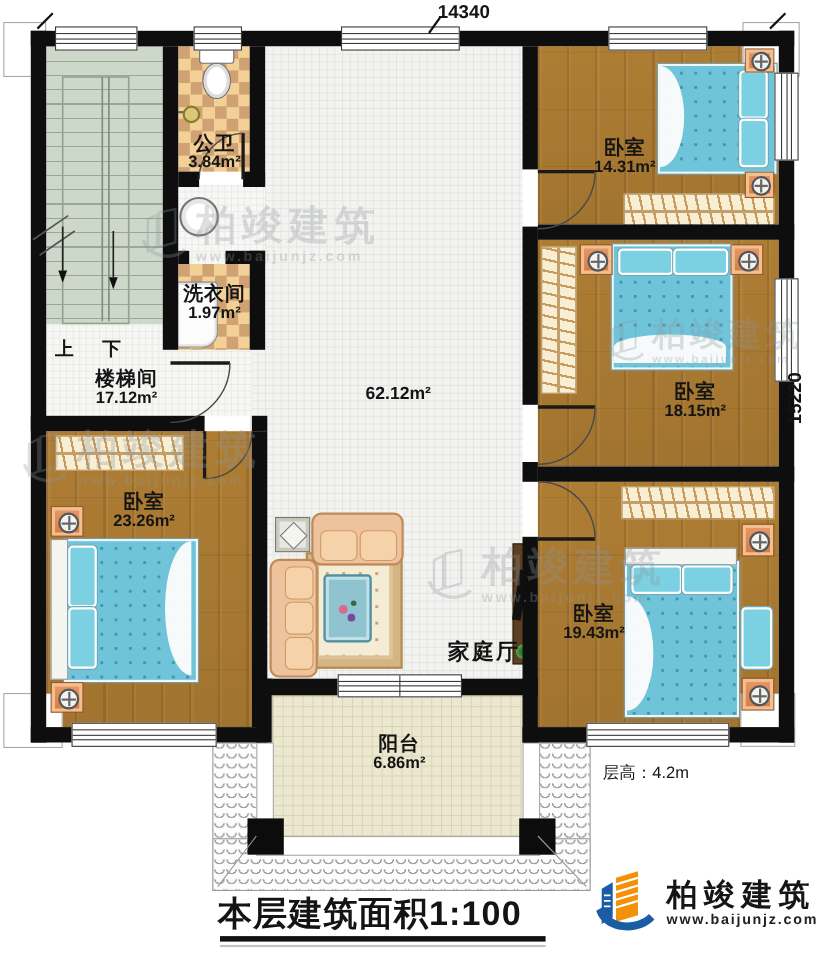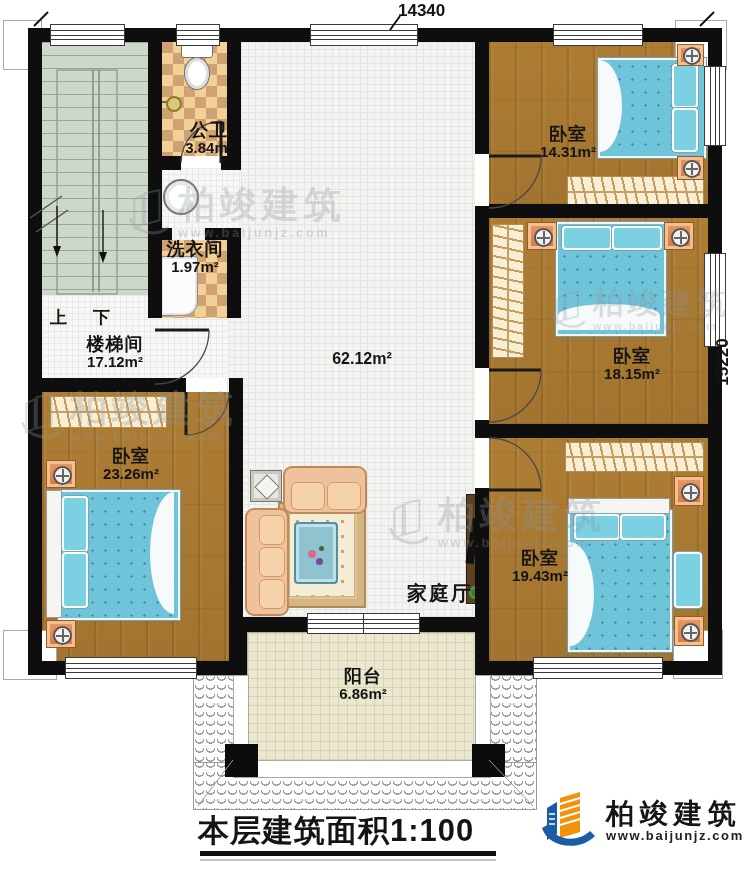--- a/index.html
+++ b/index.html
@@ -252,25 +252,25 @@
   <path d="M700,26 L714,12" stroke="#111" stroke-width="2"></path>
   <path d="M390,30 L400,16" stroke="#111" stroke-width="2"></path>
 
   <path d="M233,760 L198,806" stroke="#999" stroke-width="1"></path>
   <path d="M489,760 L533,806" stroke="#999" stroke-width="1"></path>
 </svg>
 
 <div class="dim" style="left:398px;top:1px"><span>14340</span></div>
 <div class="dim" style="left:688px;top:352px;width:70px;text-align:center;transform:rotate(-90deg)"><span>15220</span></div>
 
-<div class="rlabel" style="left:177px;top:120px;width:64px">
+<div class="rlabel" style="left:163px;top:120px;width:64px">
   <span class="nm">公卫</span>
     <span class="ar">3.84m²</span>
 </div>
-<div class="rlabel" style="left:158px;top:239px;width:74px">
+<div class="rlabel" style="left:158px;top:257px;width:74px">
   <span class="nm">洗衣间</span>
     <span class="ar">1.97m²</span>
 </div>
 <div class="stairmark" style="left:50px;top:306px">
   <span>上</span><span>下</span>
 </div>
 <div class="rlabel" style="left:60px;top:334px;width:110px">
   <span class="nm">楼梯间</span>
     <span class="ar">17.12m²</span>
 </div>
@@ -336,20 +336,21 @@
       <path d="M6 10 L14 6 V34 L6 38 Z M16 4 L30 1 V30 L16 34 Z" fill="none" stroke="currentColor" stroke-width="2"></path>
       <path d="M2 28 C8 44 30 46 38 36" fill="none" stroke="currentColor" stroke-width="3"></path>
     </svg>
   <div>
       <div class="wm-name">柏竣建筑</div>
       <div class="wm-url">www.baijunjz.com</div>
     </div>
 </div>
 
 <div class="notes">
+  <div><span>层高：</span><span>4.2m</span></div>
 </div>
 
 <div class="title-blk">
   <span>本层建筑面积</span><span>1:100</span>
 </div>
 <div class="title-rule1"></div>
 <div class="title-rule2"></div>
 
 <div class="logo">
   <svg width="60" height="66" viewBox="0 0 60 66">

